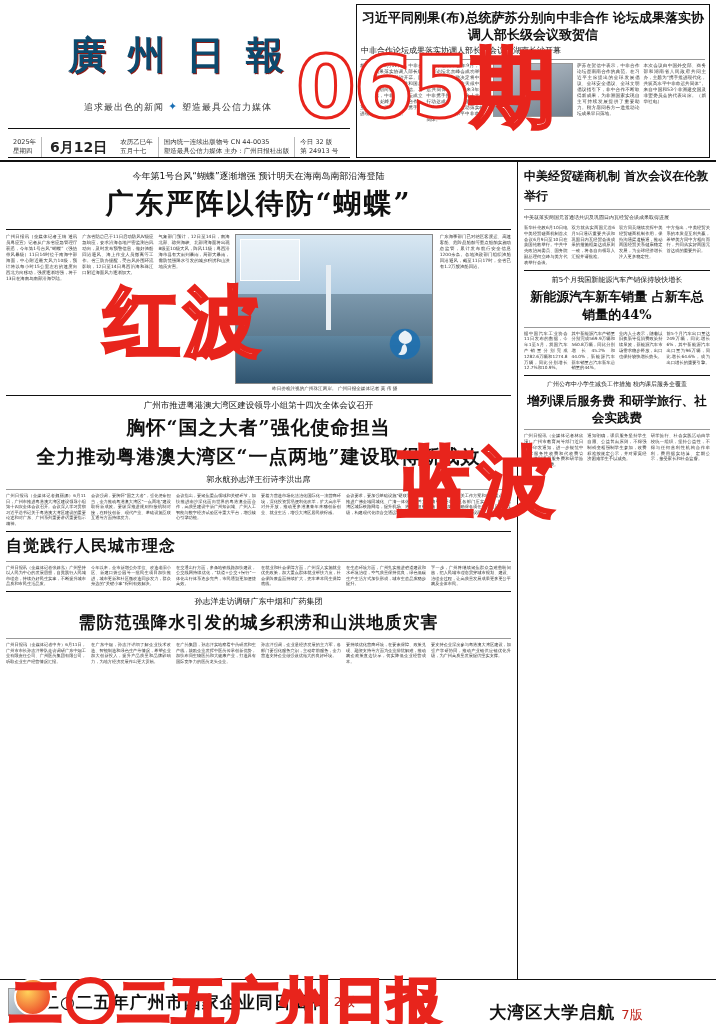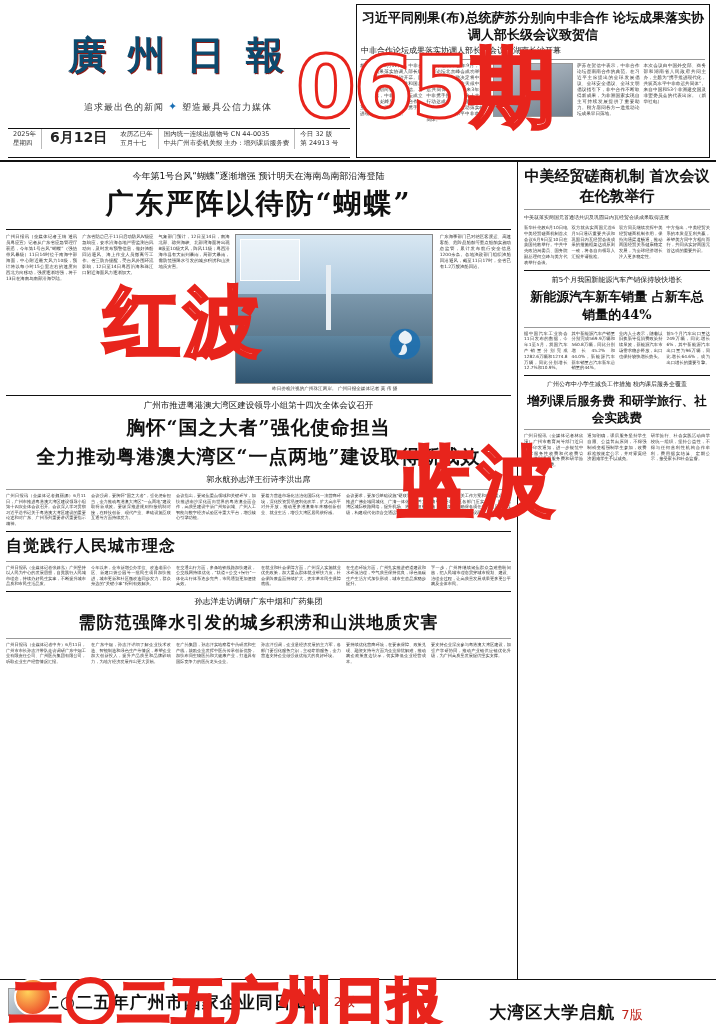--- a/index.html
+++ b/index.html
@@ -27,21 +27,21 @@
     padding-top:14px;
     text-shadow:1px 1px 0 #8c1a14;
   }
   .logo-sub{
     text-align:center;font-size:9px;color:#333;margin-top:10px;letter-spacing:1px;
   }
   .logo-sub .dot{color:#1a6fb5;font-size:11px;}
   .date-bar{
     position:absolute;left:8px;top:128px;width:342px;height:28px;
     border-top:1px solid #111;border-bottom:1px solid #111;
-    display:flex;align-items:flex-start;font-size:7px;color:#222;
+    display:flex;align-items:flex-end;font-size:7px;color:#222;
   }
   .date-bar .cell{padding:0 5px;border-right:1px solid #bbb;height:20px;display:flex;flex-direction:column;justify-content:center;}
   .date-bar .cell:last-child{border-right:none;}
   .date-big{font-size:14px;font-weight:bold;padding:0 8px;}
   .date-small{font-size:6.5px;line-height:9px;color:#333;}
 
   .top-news{position:absolute;left:356px;top:4px;width:352px;height:152px;border:1px solid #111;background:#fff;}
   .top-news-head{
     font-family:"DejaVu Serif","Liberation Serif",serif;
     font-weight:bold;font-size:13px;line-height:17px;text-align:center;color:#111;
@@ -87,21 +87,21 @@
   .byline{font-size:8px;text-align:center;margin:4px 0 4px 0;color:#111;}
 
   .sixcol{display:flex;gap:5px;}
   .sixcol .tcol{font-size:4.2px;line-height:5.6px;}
 
   .headline-4{font-family:"DejaVu Serif","Liberation Serif",serif;font-weight:bold;font-size:16px;text-align:left;letter-spacing:1px;margin:4px 0;}
   .headline-5{font-family:"DejaVu Serif","Liberation Serif",serif;font-weight:bold;font-size:17px;text-align:center;letter-spacing:1px;margin:4px 0;}
   .mini-byline{font-size:8px;text-align:center;color:#111;margin-bottom:3px;}
 
   
-  .r-head{font-family:"DejaVu Serif","Liberation Serif",serif;font-weight:bold;font-size:15px;text-align:center;line-height:20px;color:#111;}
+  .r-head{font-family:"DejaVu Serif","Liberation Serif",serif;font-weight:bold;font-size:12px;line-height:20px;color:#111;}
   .r-sub{font-size:5px;line-height:7px;color:#333;text-align:justify;margin:4px 0;}
   .r-cols{display:flex;gap:4px;}
   .r-cols .tcol{font-size:4.3px;line-height:5.8px;}
   .r-kicker{font-size:7px;text-align:center;color:#111;margin:3px 0;}
   .r-head2{font-family:"DejaVu Serif","Liberation Serif",serif;font-weight:bold;font-size:13px;text-align:center;line-height:18px;}
   .r-head3{font-family:"DejaVu Serif","Liberation Serif",serif;font-weight:bold;font-size:12.5px;text-align:center;line-height:17px;}
   .r-note{font-size:6px;text-align:center;color:#222;margin:3px 0;}
 
   
   .footer{
@@ -144,21 +144,21 @@
         <span class="date-small">2025年</span>
         <span class="date-small">星期四</span>
       </div>
       <div class="date-big">6月12日</div>
       <div class="cell">
         <span class="date-small">农历乙巳年</span>
         <span class="date-small">五月十七</span>
       </div>
       <div class="cell">
         <span class="date-small">国内统一连续出版物号 CN 44-0035</span>
-        <span class="date-small">中共广州市委机关报  主办：增列课后服务费</span>
+        <span class="date-small">塑造最具公信力媒体  主办：广州日报社出版</span>
       </div>
       <div class="cell">
         <span class="date-small">今日 32 版</span>
         <span class="date-small">第 24913 号</span>
       </div>
     </div>
 
     <div class="top-news">
       <div class="top-news-head">习近平同刚果(布)总统萨苏分别向中非合作
 论坛成果落实协调人部长级会议致贺信</div>

